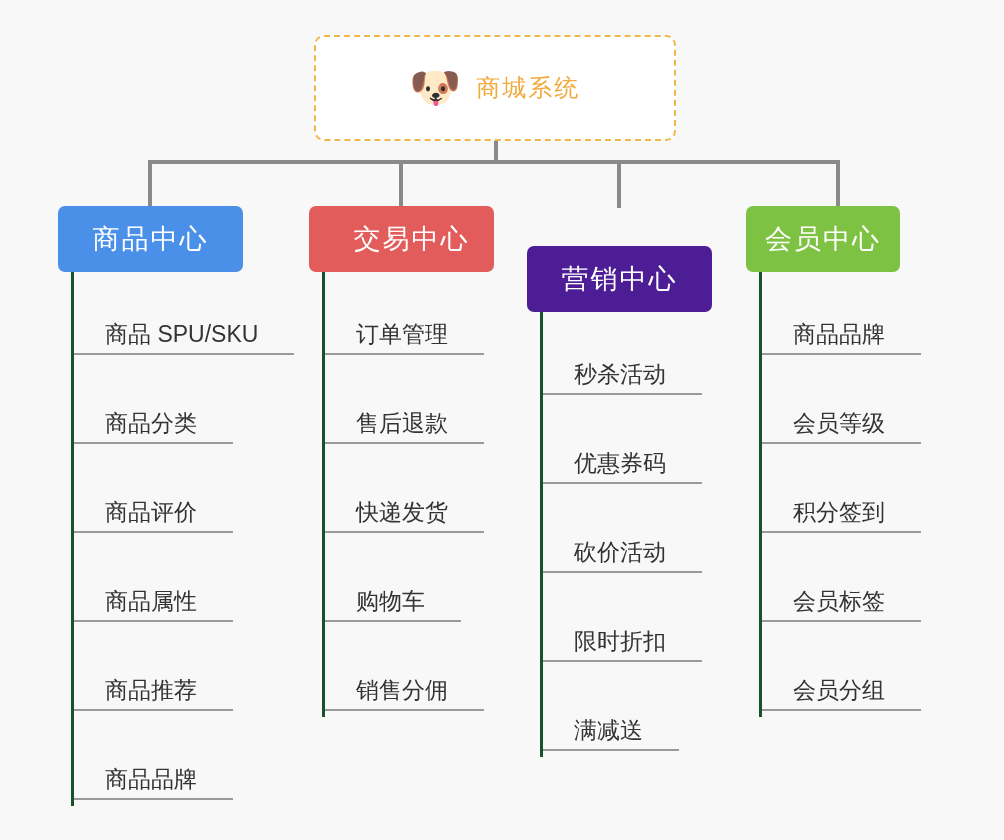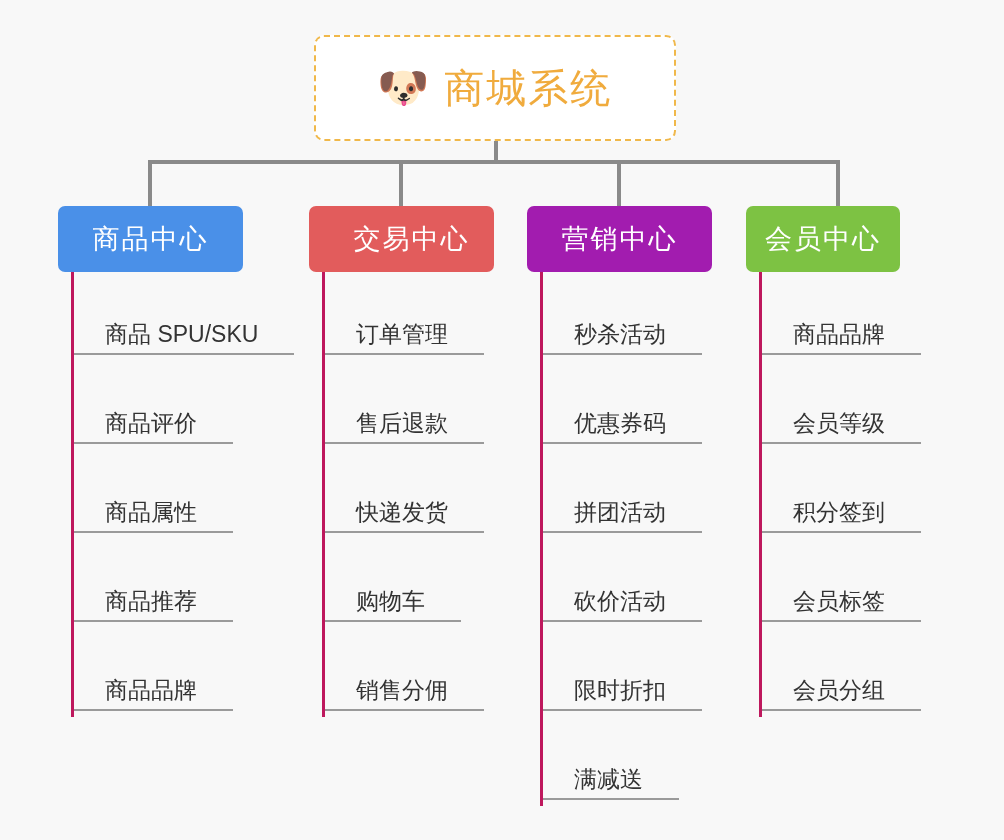--- a/index.html
+++ b/index.html
@@ -32,21 +32,21 @@
     align-items: center;
     justify-content: center;
     gap: 14px;
   }
   .root-emoji {
     font-size: 42px;
     line-height: 1;
     display: block;
   }
   .root-title {
-    font-size: 40px;
+    font-size: 24px;
     color: #f0ab3d;
     letter-spacing: 2px;
     line-height: 1;
     white-space: nowrap;
   }
 
   
   .conn {
     position: absolute;
     background: #8a8a8a;
@@ -83,21 +83,21 @@
   .column.c0 .cat-box { width: 185px; }
   .column.c1 .cat-box { width: 185px; padding-left: 20px; }
   .column.c2 .cat-box { width: 185px; }
   .column.c3 .cat-box { width: 154px; }
 
   
   .leaf-list {
     position: relative;
     margin-left: 13px;
     padding-left: 0;
-    border-left: 3px solid #be185d;
+    border-left: 3px solid #14532d;
   }
   .leaf-item {
     position: relative;
     height: 89px;
     display: flex;
     align-items: flex-end;
     padding-left: 31px;
     padding-bottom: 6px;
   }
   .leaf-label {
@@ -129,20 +129,23 @@
   <div class="conn conn-drop c2" style="background: rgb(138, 138, 138);"></div>
   <div class="conn conn-drop c3" style="background: rgb(138, 138, 138);"></div>
 
   <div class="column c0">
     <div class="cat-box" style="background: rgb(74, 144, 232);">商品中心</div>
     <div class="leaf-list">
       <div class="leaf-item">
           <span class="leaf-label">商品 SPU/SKU</span>
         </div>
       <div class="leaf-item">
+          <span class="leaf-label">商品分类</span>
+        </div>
+      <div class="leaf-item">
           <span class="leaf-label">商品评价</span>
         </div>
       <div class="leaf-item">
           <span class="leaf-label">商品属性</span>
         </div>
       <div class="leaf-item">
           <span class="leaf-label">商品推荐</span>
         </div>
       <div class="leaf-item">
           <span class="leaf-label">商品品牌</span>
@@ -165,30 +168,27 @@
       <div class="leaf-item">
           <span class="leaf-label">购物车</span>
         </div>
       <div class="leaf-item">
           <span class="leaf-label">销售分佣</span>
         </div>
     </div>
   </div>
 
   <div class="column c2">
-    <div class="cat-box" style="background: #a21caf;">营销中心</div>
+    <div class="cat-box" style="background: #4c1d95; margin-top: 40px;">营销中心</div>
     <div class="leaf-list">
       <div class="leaf-item">
           <span class="leaf-label">秒杀活动</span>
         </div>
       <div class="leaf-item">
           <span class="leaf-label">优惠券码</span>
-        </div>
-      <div class="leaf-item">
-          <span class="leaf-label">拼团活动</span>
         </div>
       <div class="leaf-item">
           <span class="leaf-label">砍价活动</span>
         </div>
       <div class="leaf-item">
           <span class="leaf-label">限时折扣</span>
         </div>
       <div class="leaf-item">
           <span class="leaf-label">满减送</span>
         </div>

